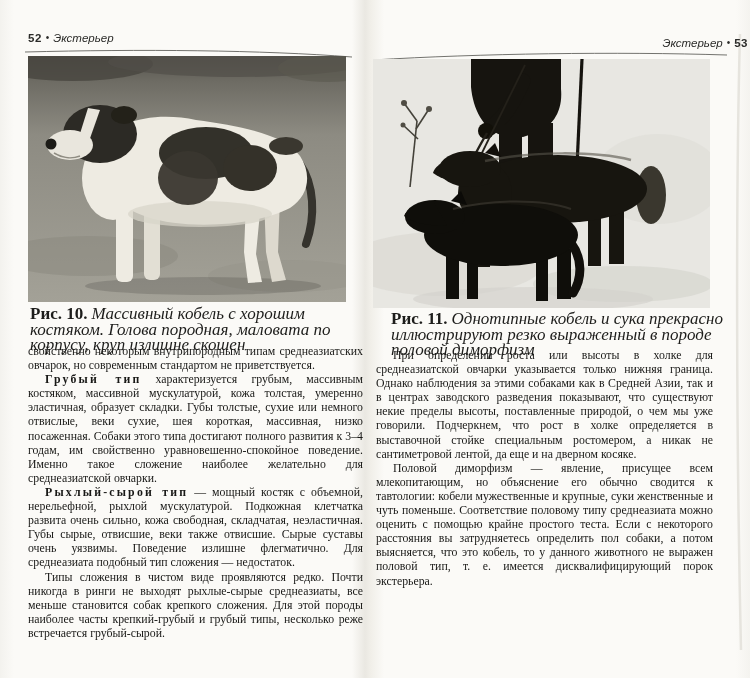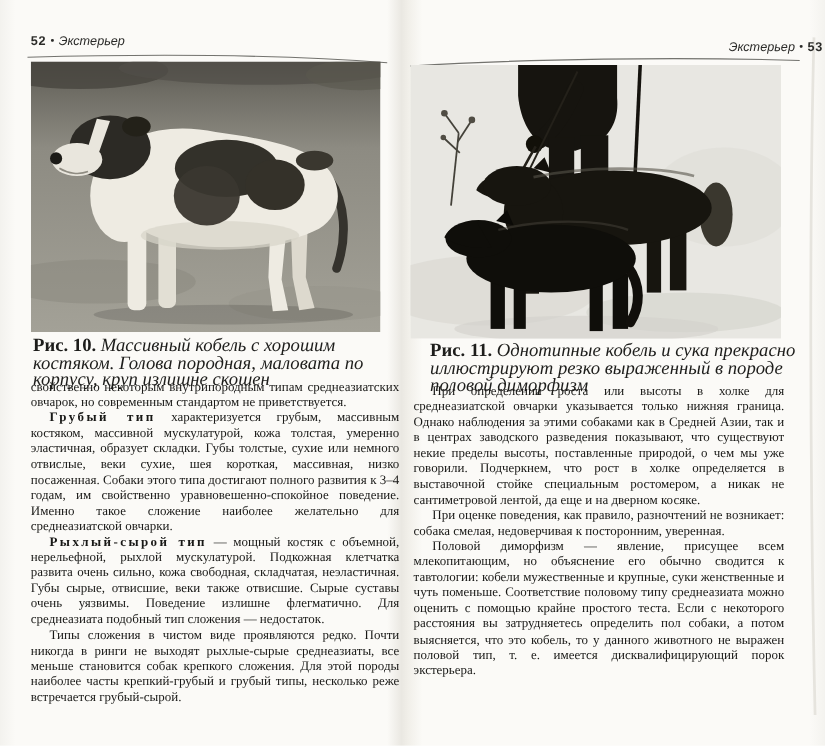--- a/index.html
+++ b/index.html
@@ -187,17 +187,16 @@
       <path d="M80,150 C120,140 170,140 198,150" stroke="#47443c" stroke-width="2" fill="none" opacity="0.5"></path>
     </svg>
   </div>
 
   <div class="caption cap-right">
     <span class="cap-label">Рис. 11.</span><span class="cap-text">Однотипные кобель и сука прекрасно иллюстрируют резко выраженный в породе половой диморфизм</span>
   </div>
 
   <div class="bodycol body-right">
       <p class="body-para indent"><span>При определении роста или высоты в холке для среднеазиатской овчарки указывается только нижняя граница. Однако наблюдения за этими собаками как в Средней Азии, так и в центрах заводского разведения показывают, что существуют некие пределы высоты, поставленные природой, о чем мы уже говорили. Подчеркнем, что рост в холке определяется в выставочной стойке специальным ростомером, а никак не сантиметровой лентой, да еще и на дверном косяке.</span></p>
-      <p class="body-para indent"><span>При оценке поведения, как правило, разночтений не возникает: собака смелая, недоверчивая к посторонним, уверенная.</span></p>
       <p class="body-para indent"><span class="bold">Половой диморфизм</span><span> — явление, присущее всем млекопитающим, но объяснение его обычно сводится к тавтологии: кобели мужественные и крупные, суки женственные и чуть поменьше. Соответствие половому типу среднеазиата можно оценить с помощью крайне простого теста. Если с некоторого расстояния вы затрудняетесь определить пол собаки, а потом выясняется, что это кобель, то у данного животного не выражен половой тип, т. е. имеется дисквалифицирующий порок экстерьера.</span></p>
     </div>
 
 </div>
 
 </body></html>

